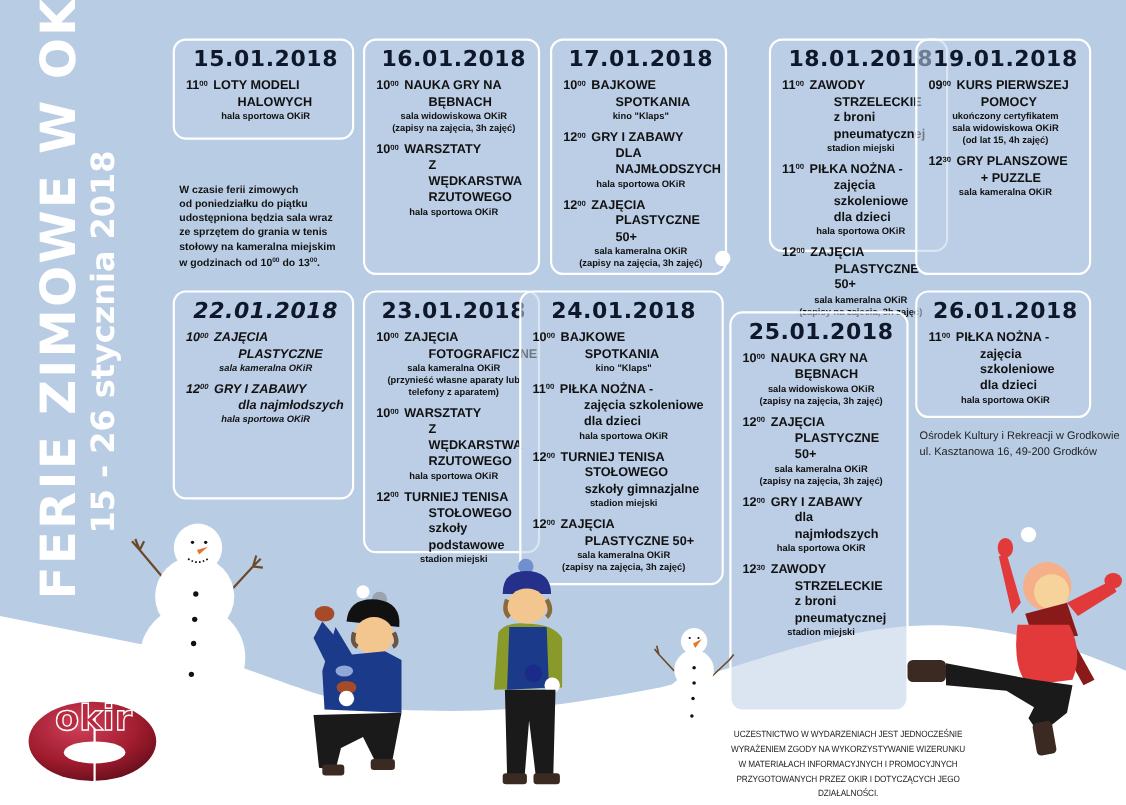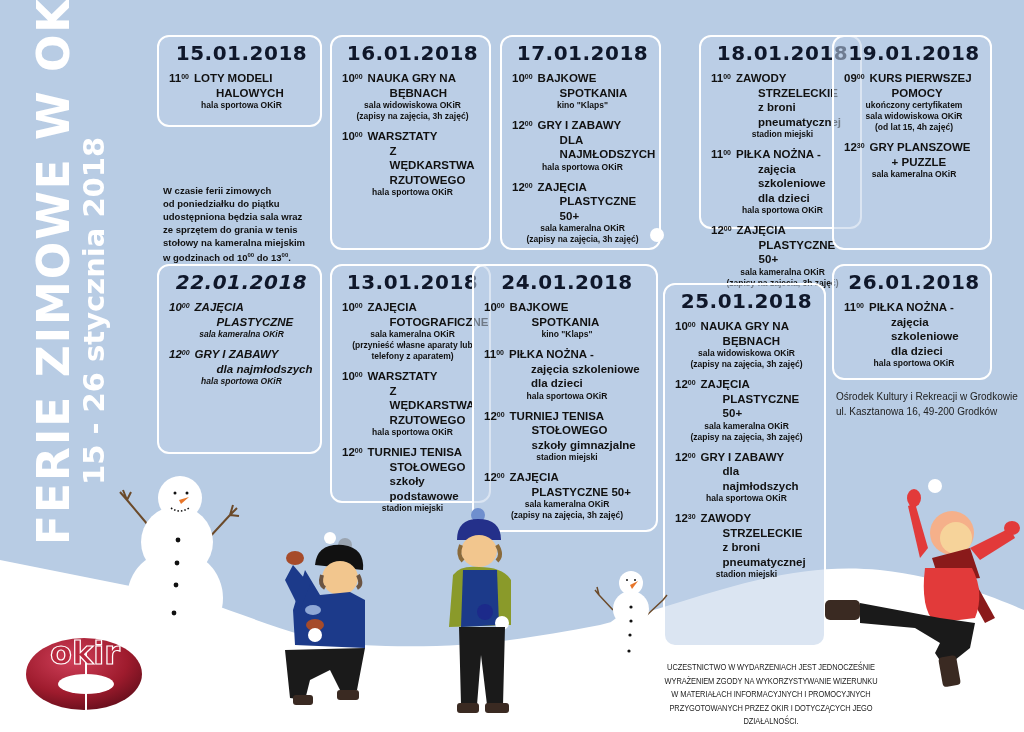--- a/index.html
+++ b/index.html
@@ -67,21 +67,21 @@
   .ev-lines .indent { padding-left: 22px; }
   .ev-detail {
     font-weight: bold;
     font-size: 8.5px;
     line-height: 11px;
     text-align: center;
   }
 
   .note {
     position: absolute;
-    left: 163px; top: 184px; width: 165px;
+    left: 163px; top: 166px; width: 165px;
     font-weight: bold; font-size: 9.5px; line-height: 13px;
   }
   .note sup { font-size: 6px; }
   .address {
     position: absolute; left: 836px; top: 389px; width: 188px;
     font-family: "Liberation Sans Narrow", "Liberation Sans", sans-serif;
     font-size: 10px; line-height: 15px; color: #222;
   }
   .footer-text {
     position: absolute; left: 628px; top: 661px; width: 286px;
@@ -258,21 +258,21 @@
         <span class="ev-time"><span>12</span><sup>00</sup></span>
         <div class="ev-lines">
           <span>GRY I ZABAWY</span>
           <span class="indent">dla najmłodszych</span>
         </div>
       </div>
       <div class="ev-detail">hala sportowa OKiR</div>
     </div>
   </div>
 <div class="card" id="c6" style="left:330px;top:264px;width:161px;height:239px;">
-    <div class="date">13.01.2018</div>
+    <div class="date">23.01.2018</div>
     <div class="event">
       <div class="ev-title">
         <span class="ev-time"><span>10</span><sup>00</sup></span>
         <div class="ev-lines">
           <span>ZAJĘCIA</span>
           <span class="indent">FOTOGRAFICZNE</span>
         </div>
       </div>
       <div class="ev-detail">sala kameralna OKiR</div>
       <div class="ev-detail">(przynieść własne aparaty lub</div>

